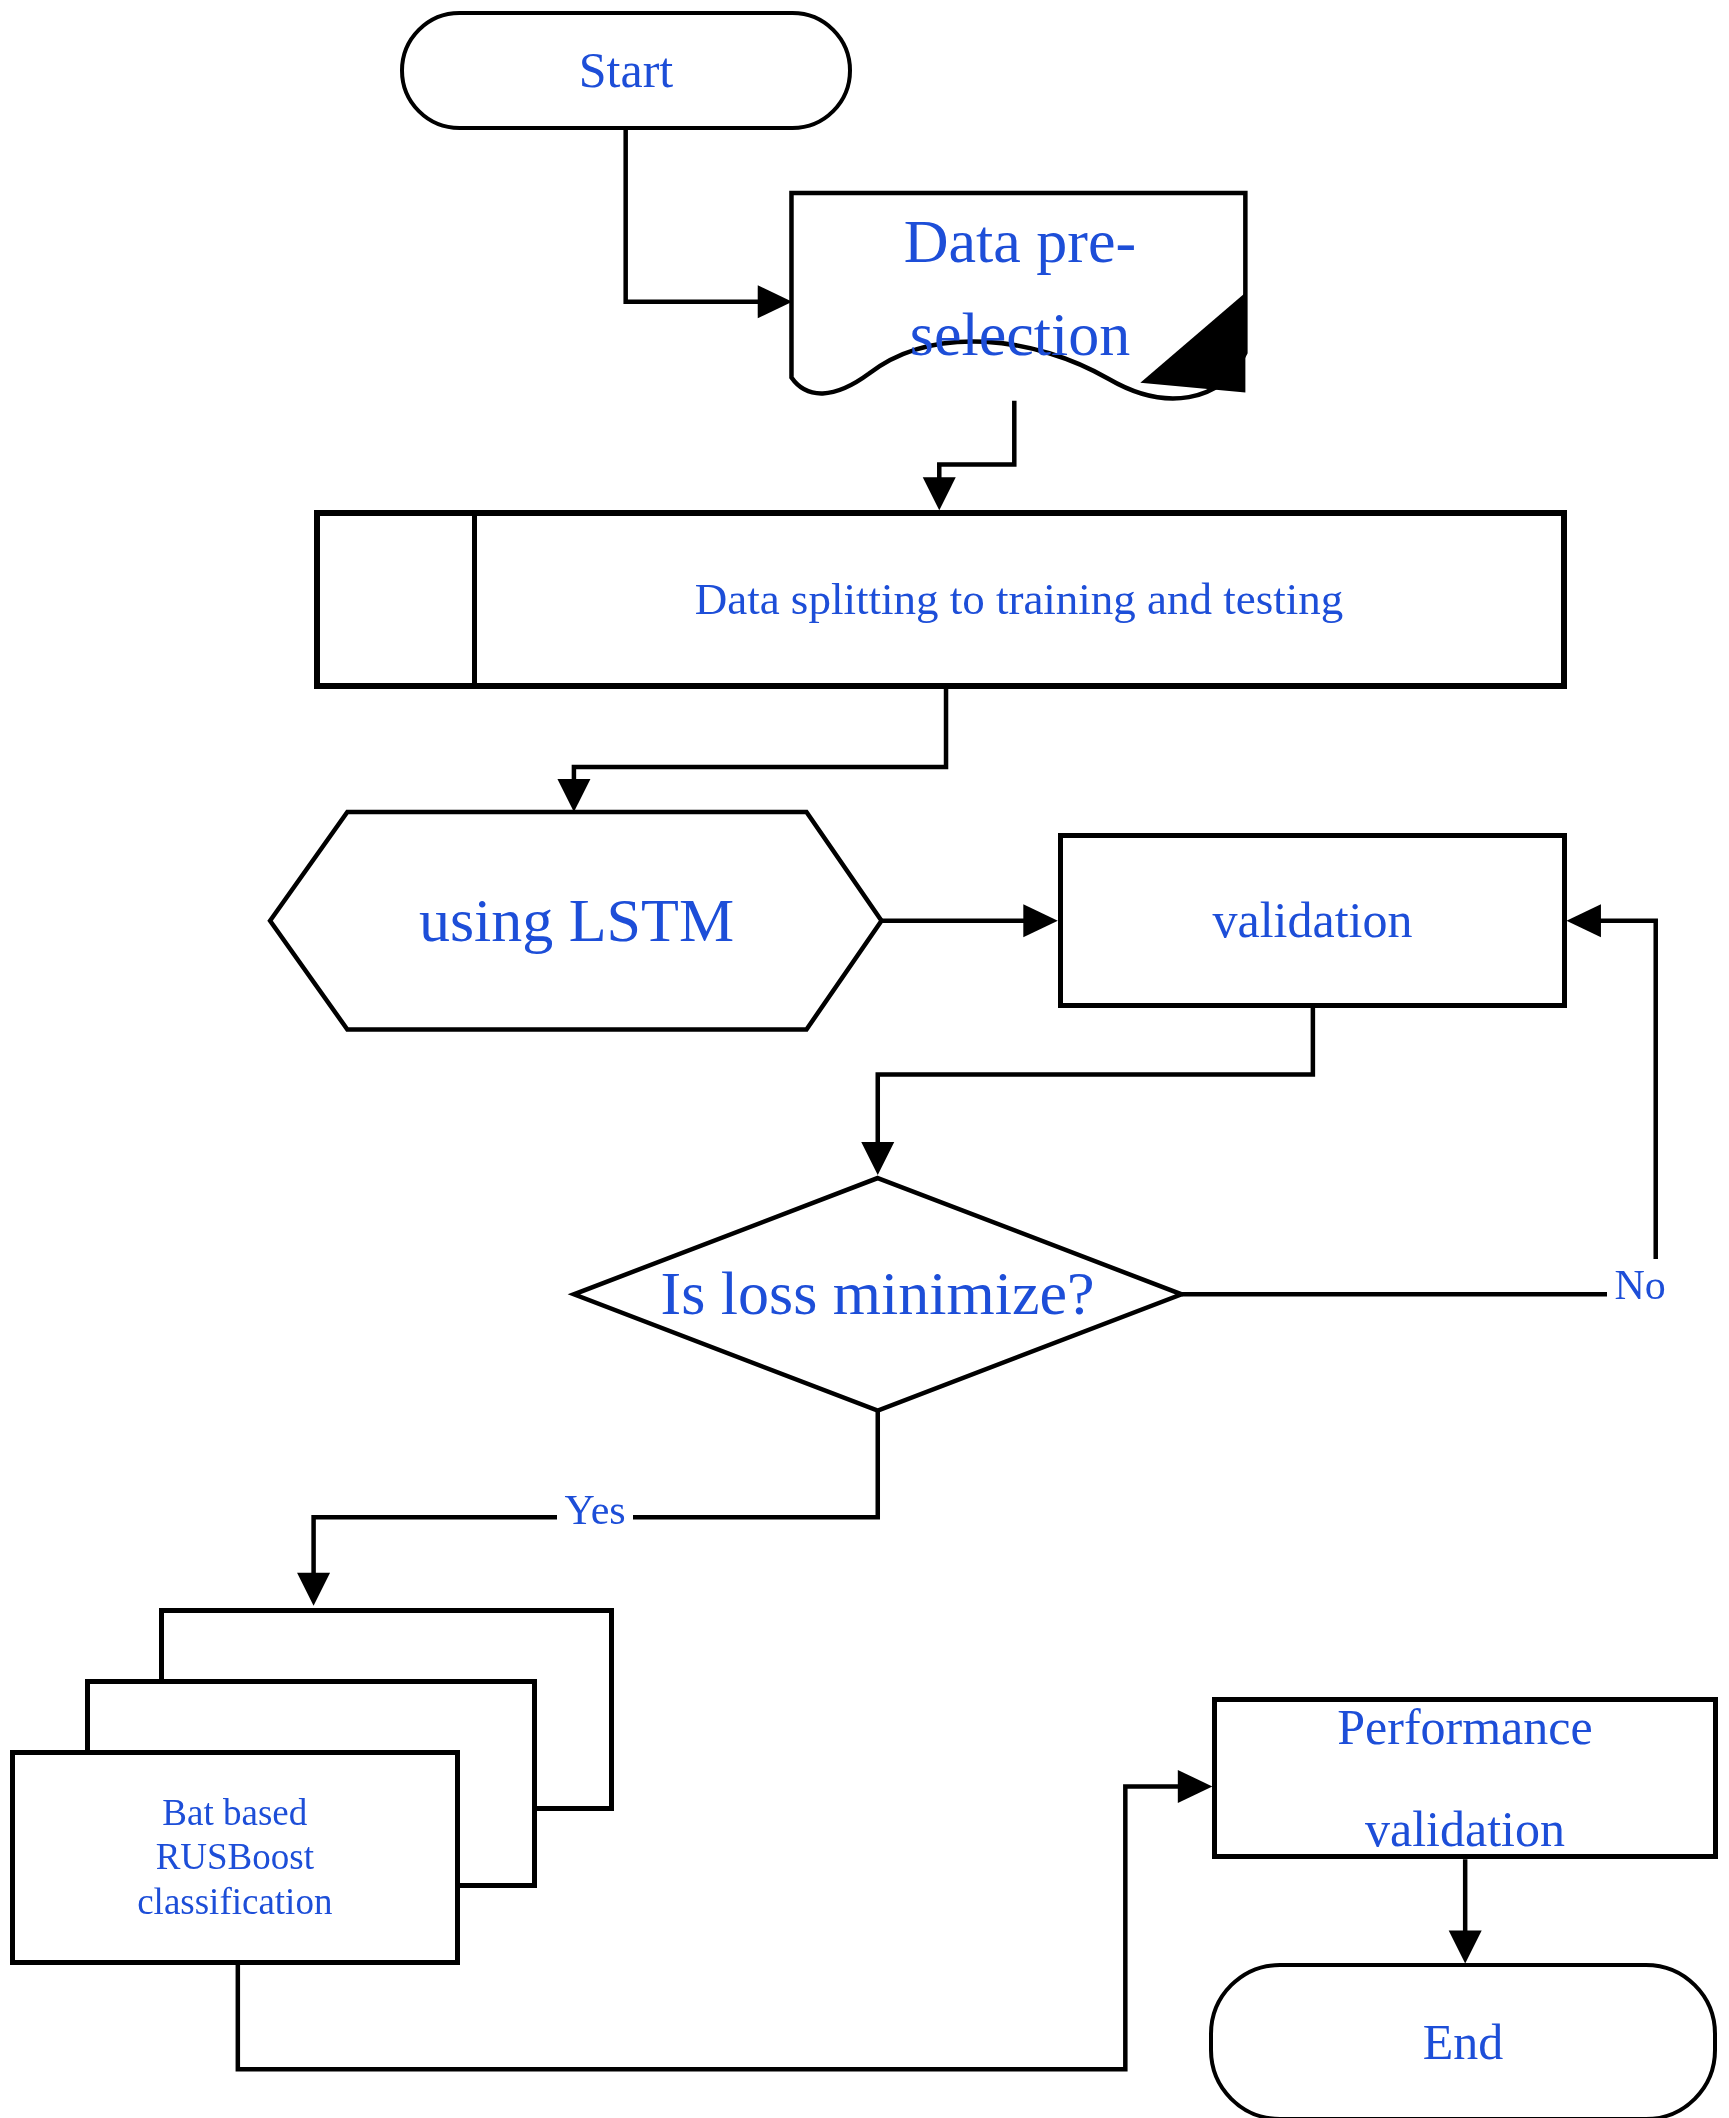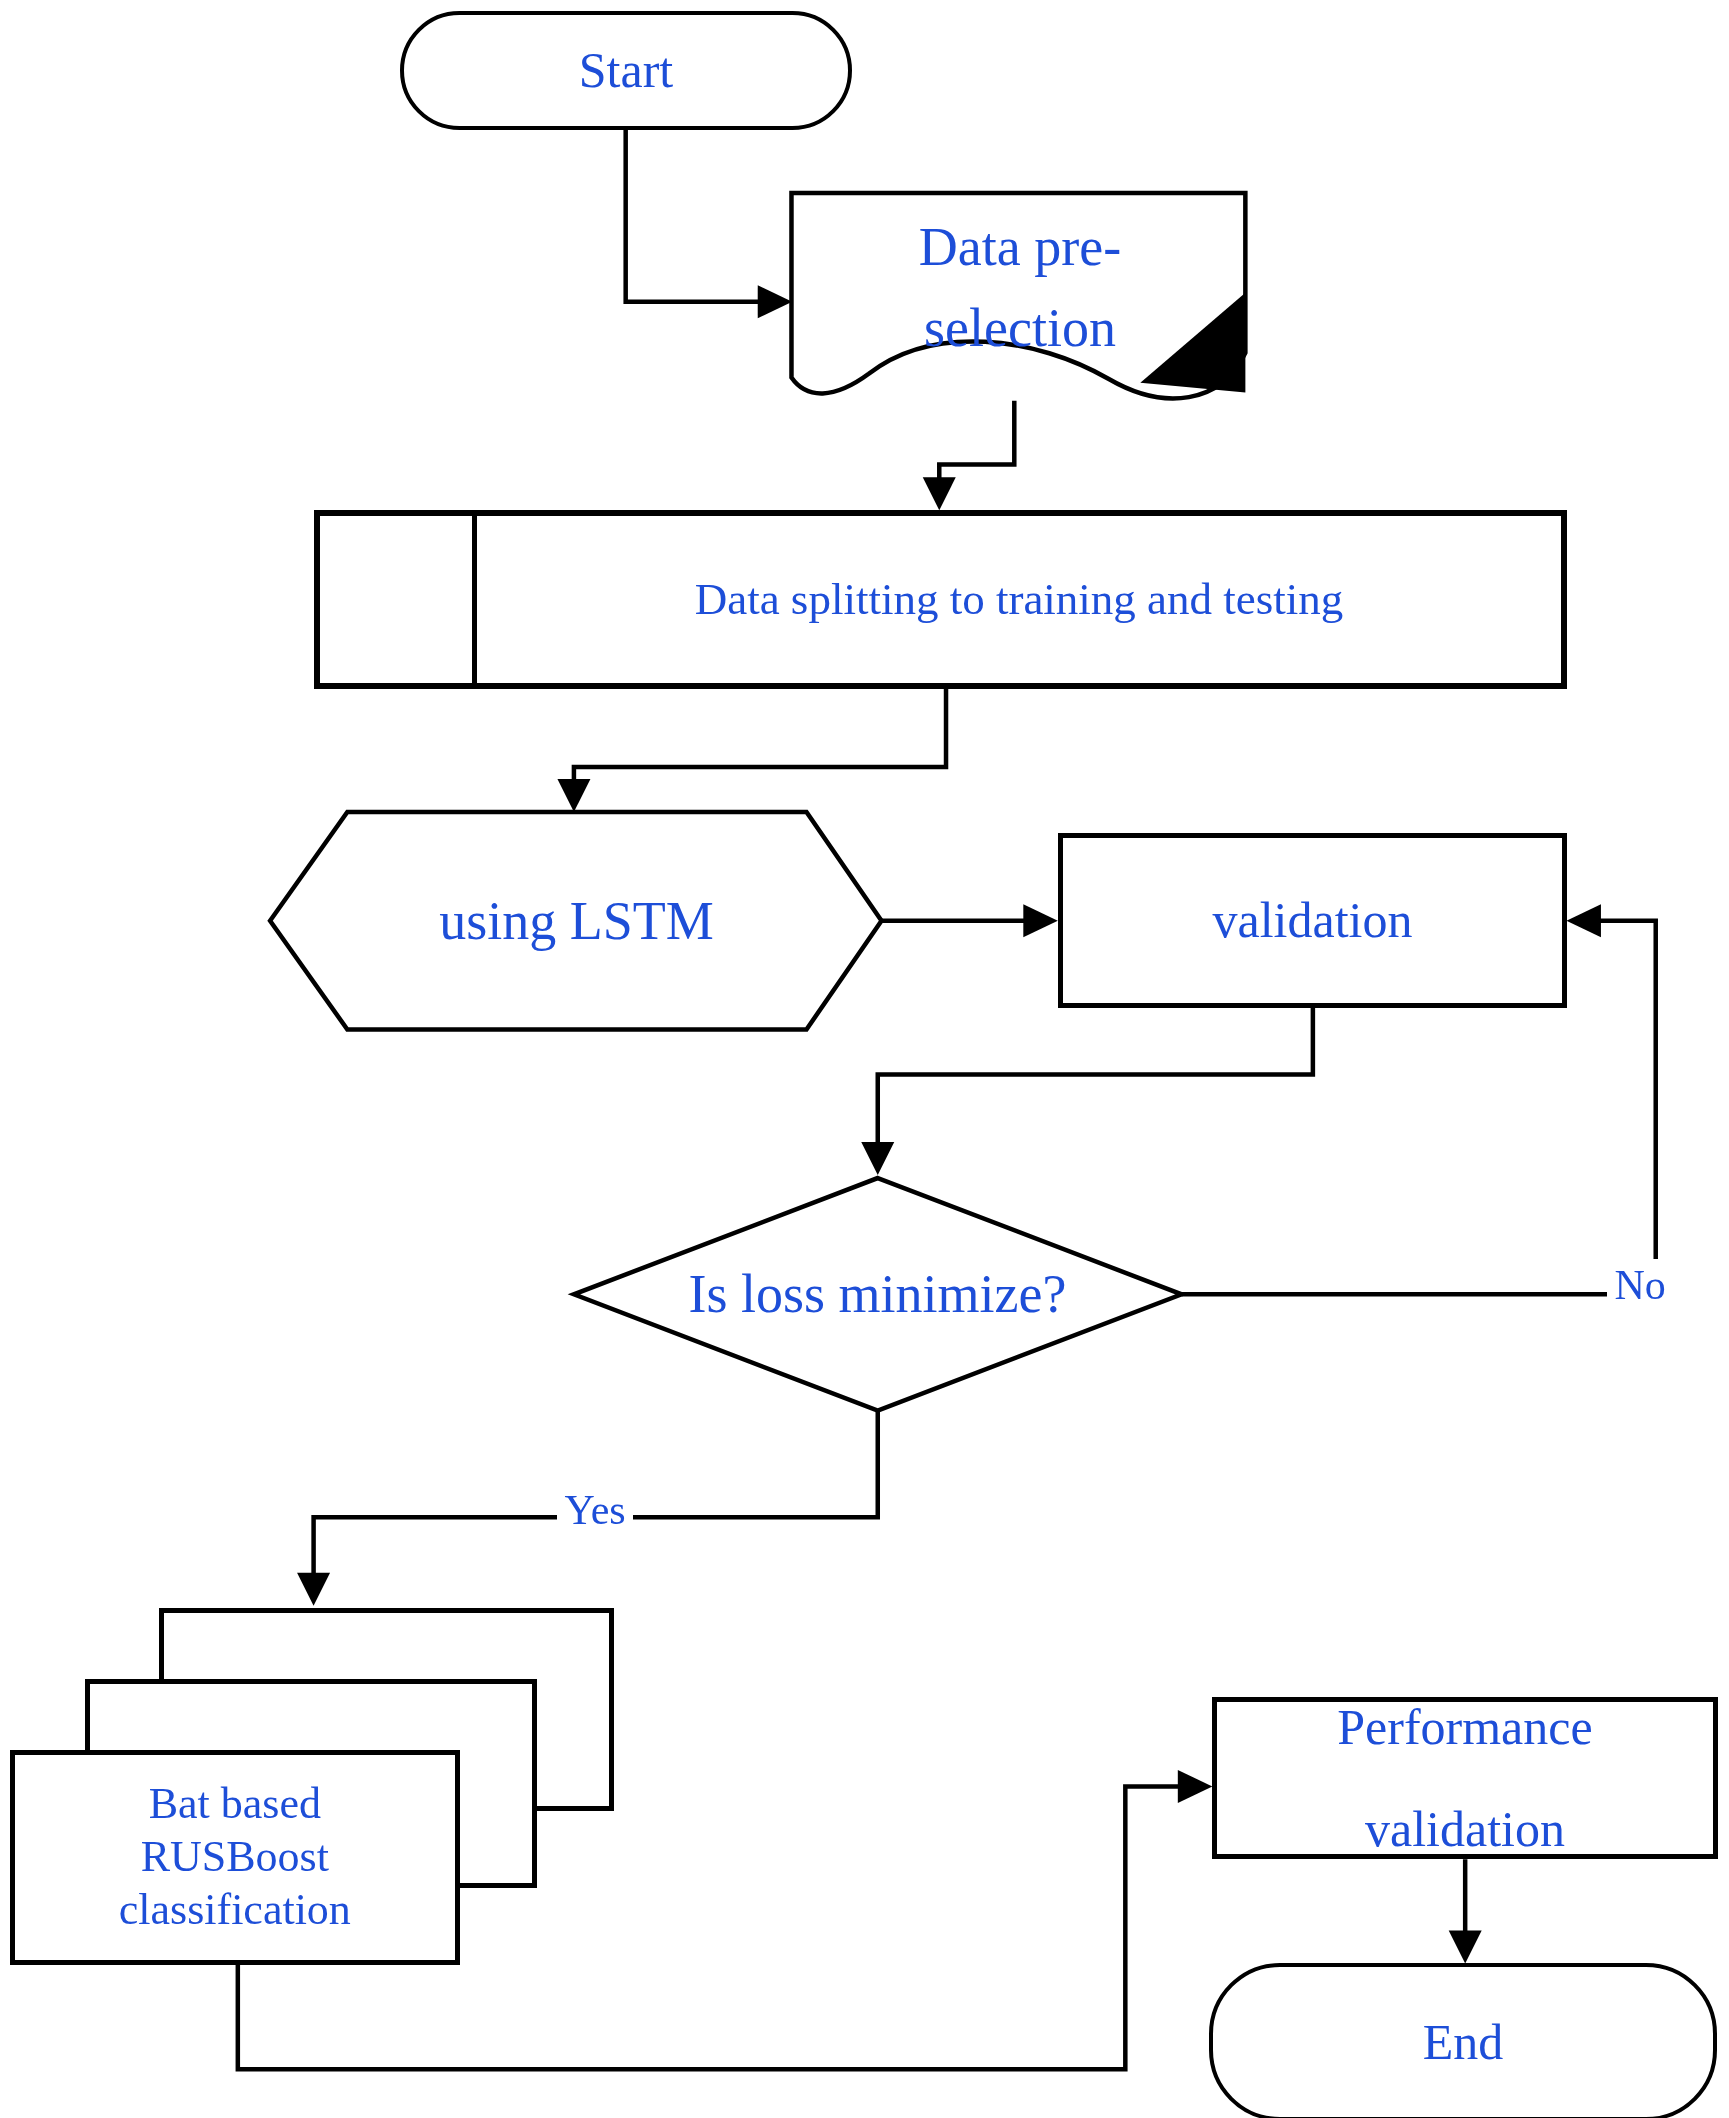--- a/index.html
+++ b/index.html
@@ -21,41 +21,41 @@
     border:5.3px solid #000;
     box-sizing:border-box;
     font-size:50px;line-height:1.38;
   }
   .terminator{border-radius:71px;border-width:4.5px;}
   .label-overlay{
     position:absolute;
     display:flex;flex-direction:column;
     align-items:center;justify-content:center;
     text-align:center;
-    font-size:54px;line-height:1.35;
+    font-size:62px;line-height:1.35;
     background:transparent;
     pointer-events:none;
   }
   .split-inner-left{
     position:absolute;left:0;top:0;bottom:0;width:152px;
     border-right:5.3px solid #000;
   }
   .split-text{
     position:absolute;left:157px;top:0;bottom:0;right:0;
     display:flex;align-items:center;justify-content:center;
     font-size:45px;
   }
   .edge-label{
     position:absolute;
     background:#ffffff;
     font-size:42px;line-height:1;
     padding:4.5px 7.5px;
     text-align:center;
   }
-  .stacked{border-width:5.3px;font-size:44px;line-height:1.2;justify-content:center;}
+  .stacked{border-width:5.3px;font-size:37px;line-height:1.2;justify-content:center;}
   svg{display:block;}
   .edge{fill:none;stroke:#000;stroke-width:6;}
   .shape{fill:#ffffff;stroke:#000;stroke-width:6;}
   .ah{fill:#000;stroke:none;}
 </style>
 </head>
 <body>
 
 <div class="canvas">
 

